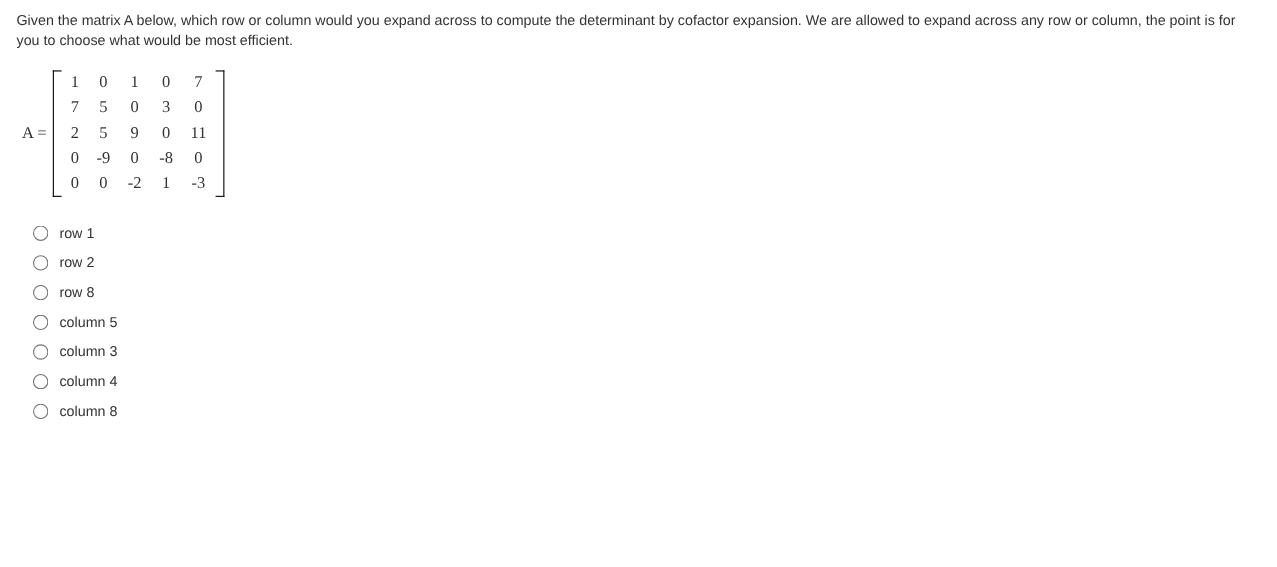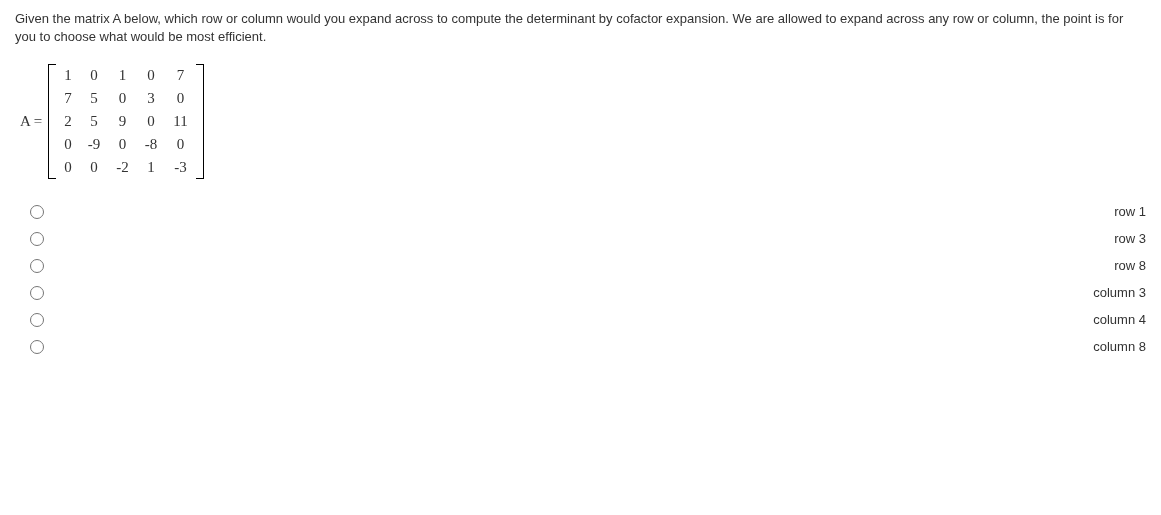--- a/index.html
+++ b/index.html
@@ -59,21 +59,20 @@
       padding: 3px 8px;
       min-width: 20px;
     }
     .options {
       margin-left: 15px;
     }
     .option-row {
       display: flex;
       align-items: center;
       margin-bottom: 12px;
-      justify-content: space-between;
     }
     .option-row input[type="radio"] {
       margin-right: 10px;
       width: 14px;
       height: 14px;
     }
     .option-label {
       font-size: 13px;
     }
   </style>
@@ -125,25 +124,29 @@
   <span class="matrix-bracket-right"></span>
 </div>
 
 <div class="options">
   <div class="option-row">
     <input type="radio" name="answer" style="">
     <span class="option-label">row 1</span>
   </div>
   <div class="option-row">
     <input type="radio" name="answer" style="">
-    <span class="option-label">row 3</span>
+    <span class="option-label">row 2</span>
   </div>
   <div class="option-row">
     <input type="radio" name="answer" style="">
     <span class="option-label">row 8</span>
+  </div>
+  <div class="option-row">
+    <input type="radio" name="answer" style="">
+    <span class="option-label">column 5</span>
   </div>
   <div class="option-row">
     <input type="radio" name="answer" style="">
     <span class="option-label">column 3</span>
   </div>
   <div class="option-row">
     <input type="radio" name="answer" style="">
     <span class="option-label">column 4</span>
   </div>
   <div class="option-row">

